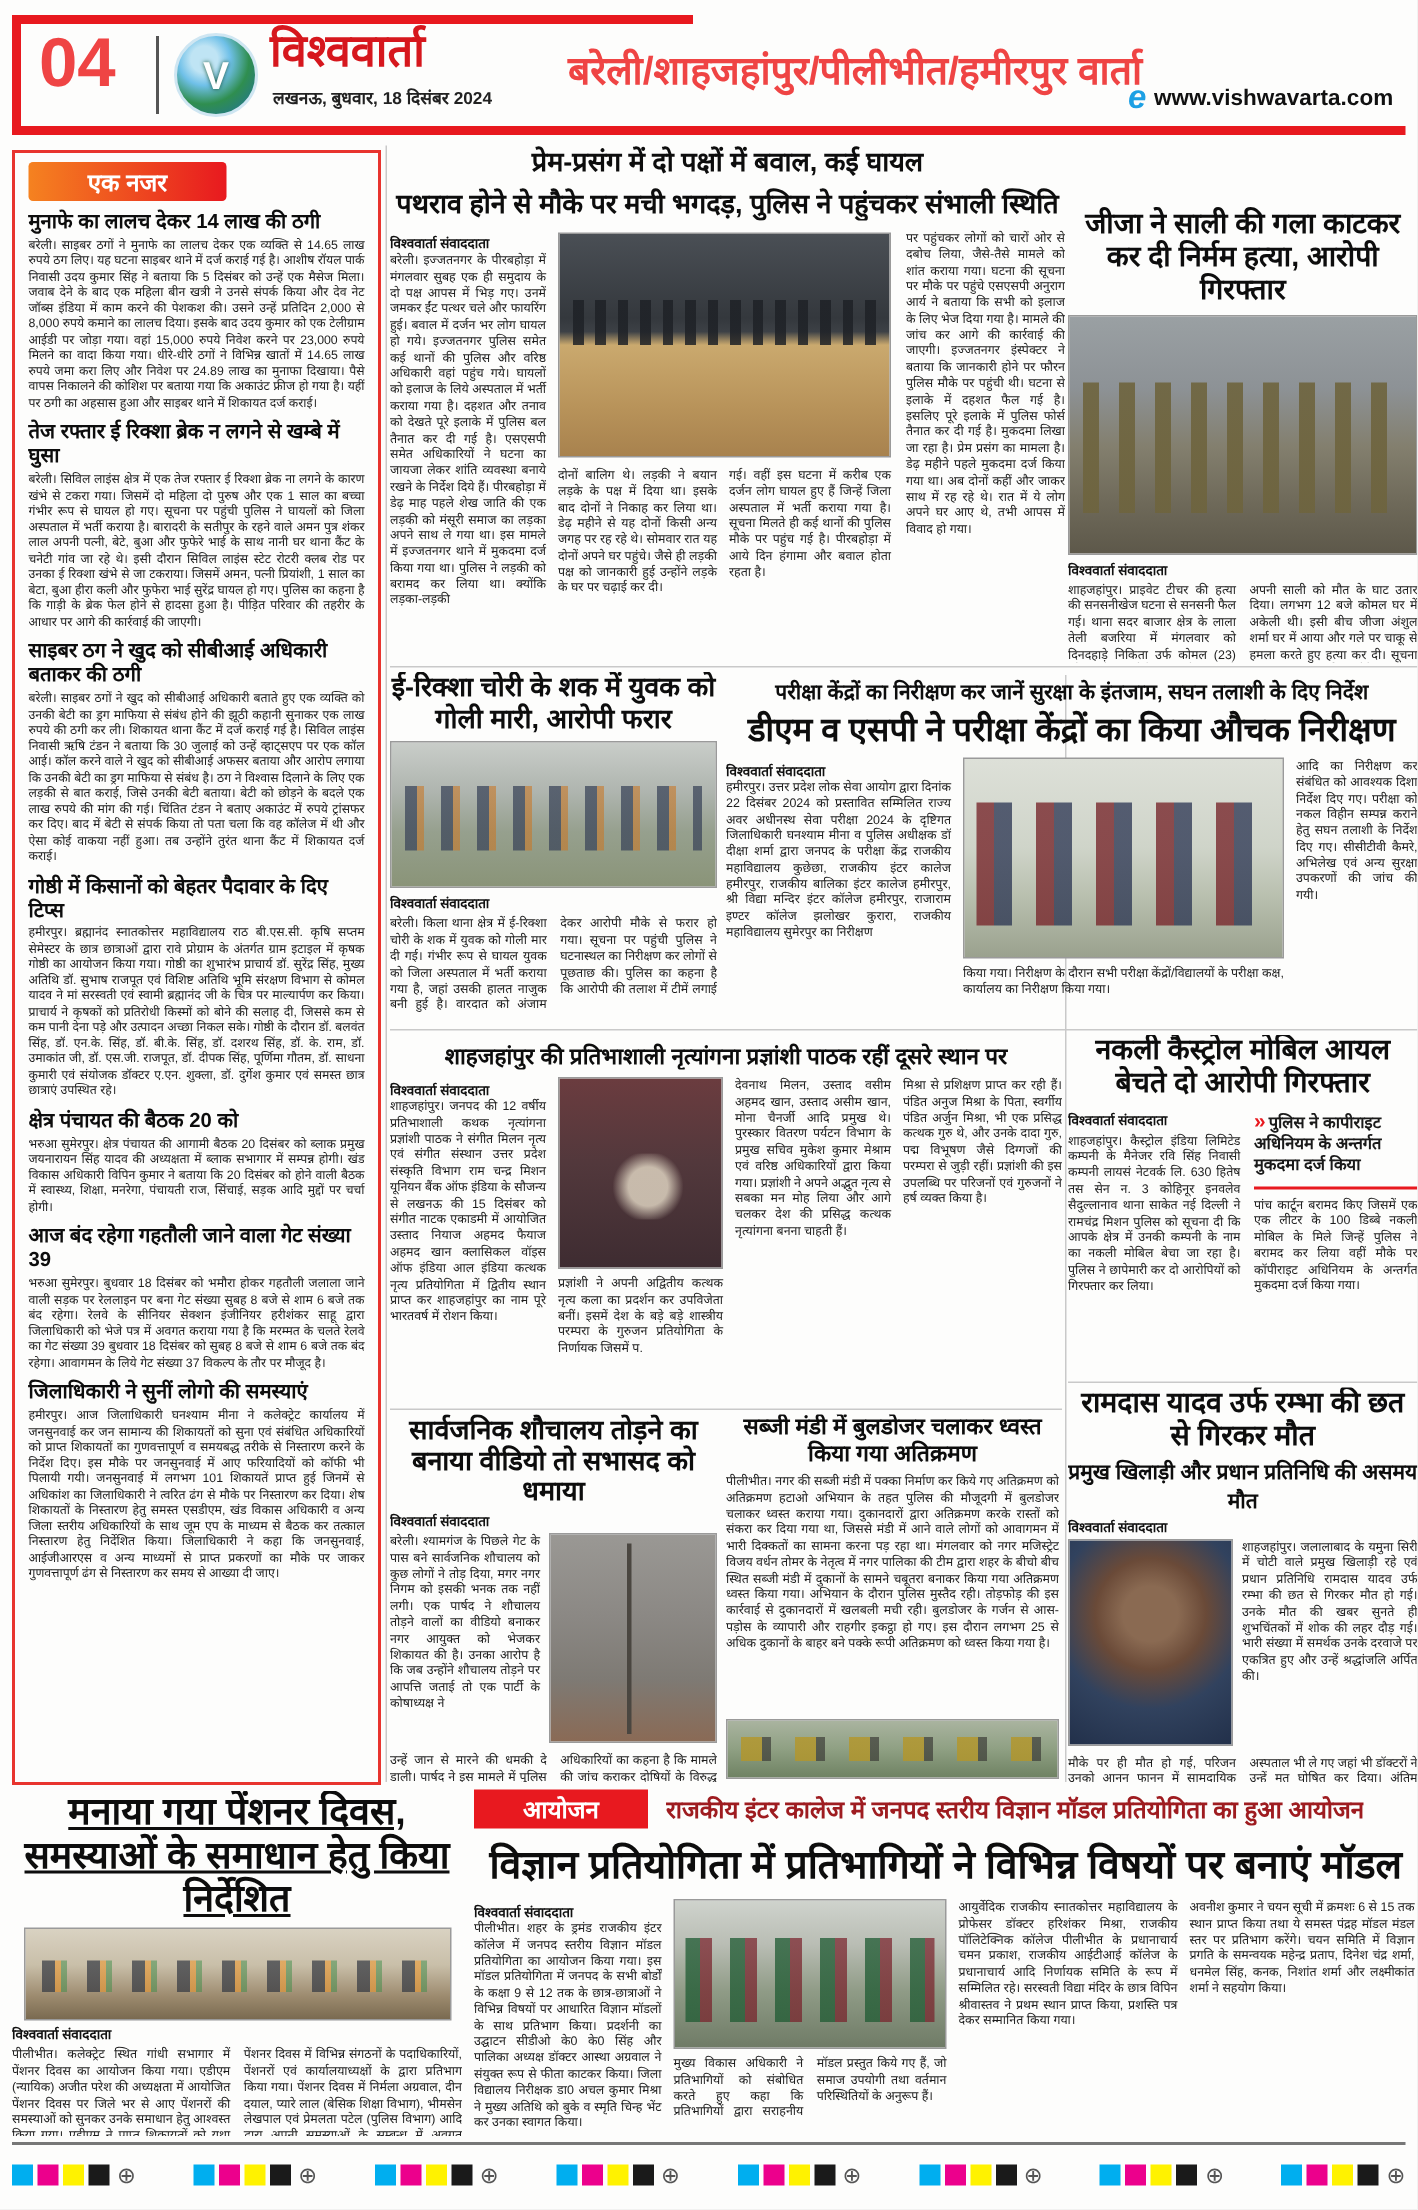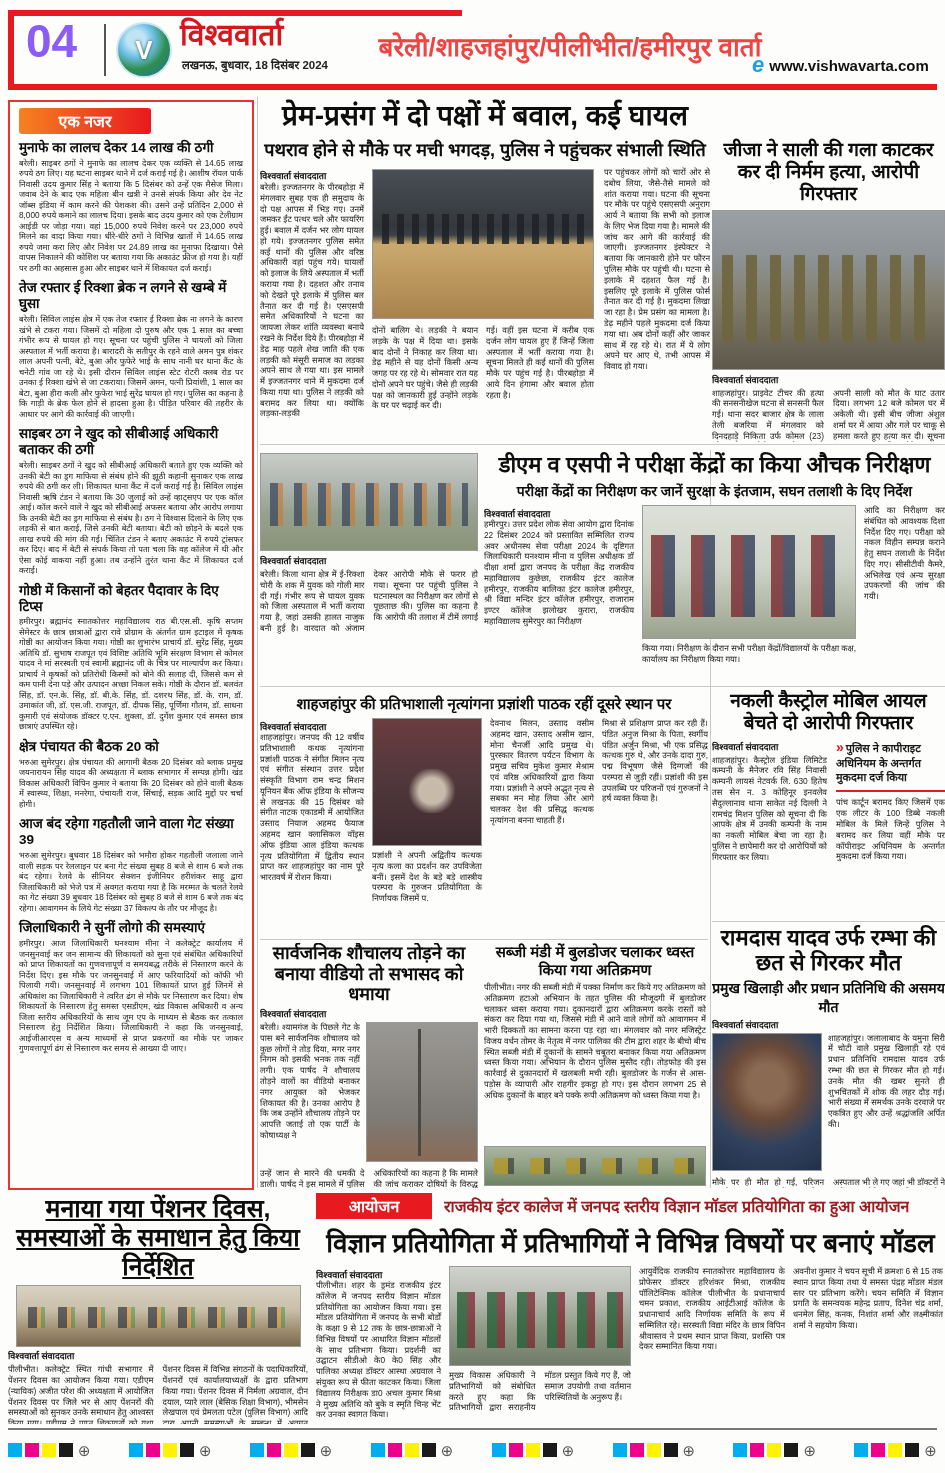--- a/index.html
+++ b/index.html
@@ -2,21 +2,21 @@
 <html><head>
 <meta charset="utf-8">
 <style>
   html,body{margin:0;padding:0;background:#e9e9e9;}
   .page{position:relative;width:945px;height:1473px;background:#fdfdfc;margin:0 auto;
         font-family:"Liberation Sans","DejaVu Sans",sans-serif;color:#1a1a1a;overflow:hidden;}
   .abs{position:absolute;}
   
   .hdr-frame{left:8px;top:10px;width:448px;height:72px;border-left:6px solid #e8191f;border-top:6px solid #e8191f;}
   .hdr-rule{left:8px;top:84px;width:929px;height:6px;background:#e8191f;}
-  .page-num{left:26px;top:18px;font-size:46px;font-weight:bold;color:#8b5cf6;line-height:1;}
+  .page-num{left:26px;top:18px;font-size:46px;font-weight:bold;color:#ef4444;line-height:1;}
   .pn-div{left:104px;top:24px;width:2px;height:52px;background:#555;}
   .logo{left:116px;top:22px;width:52px;height:52px;border-radius:50%;
         background:radial-gradient(circle at 35% 30%,#bfe4f4 0 18%,#6fc0e8 35%,#2f8e4f 60%,#1f6ea8 100%);
         border:2px solid #cfe6f2;display:flex;align-items:center;justify-content:center;
         color:#fff;font-weight:bold;font-size:26px;text-shadow:0 0 3px #14502e;}
   .brand{left:180px;top:20px;font-size:30px;font-weight:bold;color:#d6171d;line-height:1;}
   .edition{left:182px;top:57px;font-size:11.5px;font-weight:bold;color:#222;}
   .region{left:320px;top:28px;width:500px;text-align:center;font-size:26px;font-weight:bold;color:#ef4444;white-space:nowrap;overflow:hidden;}
   .website{left:752px;top:54px;display:flex;align-items:center;gap:5px;}
   .e-icon{font-size:22px;font-weight:bold;font-style:italic;color:#1da0e4;line-height:1;}
@@ -126,48 +126,49 @@
   </div>
 
   <div class="abs vrule" style="left:257px;top:97px;height:1091px;"></div>
   <div class="abs vrule" style="left:710px;top:450px;height:738px;"></div>
   <div class="abs hrule" style="left:260px;top:444px;width:685px;"></div>
   <div class="abs hrule" style="left:260px;top:686px;width:685px;"></div>
   <div class="abs hrule" style="left:260px;top:939px;width:448px;"></div>
   <div class="abs hrule" style="left:712px;top:921px;width:233px;"></div>
 
   <div class="art" style="left:260px;top:95px;width:450px;height:348px;">
-    <div class="h1line" style="font-size:28px;">प्रेम-प्रसंग में दो पक्षों में बवाल, कई घायल</div>
+    <div class="h1line" style="font-size:18px;">प्रेम-प्रसंग में दो पक्षों में बवाल, कई घायल</div>
     <div class="h1line" style="font-size:18px;margin-top:4px;">पथराव होने से मौके पर मची भगदड़, पुलिस ने पहुंचकर संभाली स्थिति</div>
     <div style="position:relative;height:250px;margin-top:6px;">
       <div class="abs byline" style="left:0;top:0;width:104px;">विश्ववार्ता संवाददाता</div>
       <div class="abs bd" style="left:0;top:15px;width:104px;height:235px;">बरेली। इज्जतनगर के पीरबहोड़ा में मंगलवार सुबह एक ही समुदाय के दो पक्ष आपस में भिड़ गए। उनमें जमकर ईंट पत्थर चले और फायरिंग हुई। बवाल में दर्जन भर लोग घायल हो गये। इज्जतनगर पुलिस समेत कई थानों की पुलिस और वरिष्ठ अधिकारी वहां पहुंच गये। घायलों को इलाज के लिये अस्पताल में भर्ती कराया गया है। दहशत और तनाव को देखते पूरे इलाके में पुलिस बल तैनात कर दी गई है। एसएसपी समेत अधिकारियों ने घटना का जायजा लेकर शांति व्यवस्था बनाये रखने के निर्देश दिये हैं। पीरबहोड़ा में डेढ़ माह पहले शेख जाति की एक लड़की को मंसूरी समाज का लड़का अपने साथ ले गया था। इस मामले में इज्जतनगर थाने में मुकदमा दर्ज किया गया था। पुलिस ने लड़की को बरामद कर लिया था। क्योंकि लड़का-लड़की</div>
       <div class="abs ph ph-street" style="left:112px;top:2px;width:222px;height:150px;"></div>
       <div class="abs bd" style="left:226px;top:158px;width:108px;height:92px;">गई। वहीं इस घटना में करीब एक दर्जन लोग घायल हुए हैं जिन्हें जिला अस्पताल में भर्ती कराया गया है। सूचना मिलते ही कई थानों की पुलिस मौके पर पहुंच गई है। पीरबहोड़ा में आये दिन हंगामा और बवाल होता रहता है।</div>
       <div class="abs bd" style="left:112px;top:158px;width:106px;height:92px;">दोनों बालिग थे। लड़की ने बयान लड़के के पक्ष में दिया था। इसके बाद दोनों ने निकाह कर लिया था। डेढ़ महीने से यह दोनों किसी अन्य जगह पर रह रहे थे। सोमवार रात यह दोनों अपने घर पहुंचे। जैसे ही लड़की पक्ष को जानकारी हुई उन्होंने लड़के के घर पर चढ़ाई कर दी।</div>
       <div class="abs bd" style="left:344px;top:0;width:106px;height:250px;">पर पहुंचकर लोगों को चारों ओर से दबोच लिया, जैसे-तैसे मामले को शांत कराया गया। घटना की सूचना पर मौके पर पहुंचे एसएसपी अनुराग आर्य ने बताया कि सभी को इलाज के लिए भेज दिया गया है। मामले की जांच कर आगे की कार्रवाई की जाएगी। इज्जतनगर इंस्पेक्टर ने बताया कि जानकारी होने पर फौरन पुलिस मौके पर पहुंची थी। घटना से इलाके में दहशत फैल गई है। इसलिए पूरे इलाके में पुलिस फोर्स तैनात कर दी गई है। मुकदमा लिखा जा रहा है। प्रेम प्रसंग का मामला है। डेढ़ महीने पहले मुकदमा दर्ज किया गया था। अब दोनों कहीं और जाकर साथ में रह रहे थे। रात में ये लोग अपने घर आए थे, तभी आपस में विवाद हो गया।</div>
     </div>
   </div>
 
   <div class="art" style="left:712px;top:95px;width:233px;height:347px;">
     <div class="hml" style="font-size:19px;line-height:1.15;margin-top:44px;">जीजा ने साली की गला काटकर कर दी निर्मम हत्या, आरोपी गिरफ्तार</div>
     <div class="ph ph-walk" style="width:233px;height:160px;margin:5px 0 3px;"></div>
     <div class="byline">विश्ववार्ता संवाददाता</div>
     <div class="bd cols2" style="height:120px;">शाहजहांपुर। प्राइवेट टीचर की हत्या की सनसनीखेज घटना से सनसनी फैल गई। थाना सदर बाजार क्षेत्र के लाला तेली बजरिया में मंगलवार को दिनदहाड़े निकिता उर्फ कोमल (23) को उसके बहनोई अंशुल ने चाकू से वार कर उसका गला काटकर हत्या कर दी। वह कोमल का विवाह अपने भाई से कराना चाहता था, लेकिन कोमल तैयार नहीं थी। इसी के चलते उसने अपनी साली को मौत के घाट उतार दिया। लगभग 12 बजे कोमल घर में अकेली थी। इसी बीच जीजा अंशुल शर्मा घर में आया और गले पर चाकू से हमला करते हुए हत्या कर दी। सूचना पर सदर बाजार पुलिस मौके पर पहुंच गई। पुलिस अधीक्षक राजेश एस. ने बताया कि 23 वर्षीय युवती की हत्या हुई है, आरोपी गिरफ्तार कर लिया गया है।</div>
   </div>
 
   <div class="art" style="left:260px;top:448px;width:218px;height:236px;">
+    <div class="hml" style="font-size:18px;line-height:1.15;">ई-रिक्शा चोरी के शक में युवक को गोली मारी, आरोपी फरार</div>
     <div class="ph ph-crowd" style="width:218px;height:98px;margin:5px 0 3px;"></div>
     <div class="byline">विश्ववार्ता संवाददाता</div>
     <div class="bd cols2" style="height:72px;">बरेली। किला थाना क्षेत्र में ई-रिक्शा चोरी के शक में युवक को गोली मार दी गई। गंभीर रूप से घायल युवक को जिला अस्पताल में भर्ती कराया गया है, जहां उसकी हालत नाजुक बनी हुई है। वारदात को अंजाम देकर आरोपी मौके से फरार हो गया। सूचना पर पहुंची पुलिस ने घटनास्थल का निरीक्षण कर लोगों से पूछताछ की। पुलिस का कहना है कि आरोपी की तलाश में टीमें लगाई गई हैं, जल्द ही गिरफ्तार कर लिया जाएगा।</div>
   </div>
 
   <div class="art" style="left:484px;top:448px;width:461px;height:236px;">
+    <div class="h1line" style="font-size:14px;margin-top:3px;">परीक्षा केंद्रों का निरीक्षण कर जानें सुरक्षा के इंतजाम, सघन तलाशी के दिए निर्देश</div>
     <div class="h1line" style="font-size:22px;">डीएम व एसपी ने परीक्षा केंद्रों का किया औचक निरीक्षण</div>
-    <div class="h1line" style="font-size:14px;margin-top:3px;">परीक्षा केंद्रों का निरीक्षण कर जानें सुरक्षा के इंतजाम, सघन तलाशी के दिए निर्देश</div>
     <div style="position:relative;height:180px;margin-top:5px;">
       <div class="abs byline" style="left:0;top:0;width:150px;">विश्ववार्ता संवाददाता</div>
       <div class="abs bd" style="left:0;top:14px;width:150px;height:166px;">हमीरपुर। उत्तर प्रदेश लोक सेवा आयोग द्वारा दिनांक 22 दिसंबर 2024 को प्रस्तावित सम्मिलित राज्य अवर अधीनस्थ सेवा परीक्षा 2024 के दृष्टिगत जिलाधिकारी घनश्याम मीना व पुलिस अधीक्षक डॉ दीक्षा शर्मा द्वारा जनपद के परीक्षा केंद्र राजकीय महाविद्यालय कुछेछा, राजकीय इंटर कालेज हमीरपुर, राजकीय बालिका इंटर कालेज हमीरपुर, श्री विद्या मन्दिर इंटर कॉलेज हमीरपुर, राजाराम इण्टर कॉलेज झलोखर कुरारा, राजकीय महाविद्यालय सुमेरपुर का निरीक्षण</div>
       <div class="abs ph ph-corridor" style="left:158px;top:0;width:214px;height:134px;"></div>
       <div class="abs bd" style="left:158px;top:138px;width:214px;height:40px;">किया गया। निरीक्षण के दौरान सभी परीक्षा केंद्रों/विद्यालयों के परीक्षा कक्ष, कार्यालय का निरीक्षण किया गया।</div>
       <div class="abs bd" style="left:380px;top:0;width:81px;height:180px;">आदि का निरीक्षण कर संबंधित को आवश्यक दिशा निर्देश दिए गए। परीक्षा को नकल विहीन सम्पन्न कराने हेतु सघन तलाशी के निर्देश दिए गए। सीसीटीवी कैमरे, अभिलेख एवं अन्य सुरक्षा उपकरणों की जांच की गयी।</div>
     </div>
   </div>
 
   <div class="art" style="left:260px;top:690px;width:448px;height:246px;">
@@ -206,21 +207,21 @@
     <div class="bd cols2" style="height:52px;margin-top:4px;">उन्हें जान से मारने की धमकी दे डाली। पार्षद ने इस मामले में पुलिस से भी शिकायत कर कार्रवाई की मांग की है। नगर निगम के अधिकारियों का कहना है कि मामले की जांच कराकर दोषियों के विरुद्ध कार्रवाई की जाएगी।</div>
   </div>
 
   <div class="art" style="left:484px;top:943px;width:222px;height:245px;">
     <div class="hml" style="font-size:15px;line-height:1.2;">सब्जी मंडी में बुलडोजर चलाकर ध्वस्त किया गया अतिक्रमण</div>
     <div class="bd" style="height:160px;margin-top:3px;overflow:hidden;">पीलीभीत। नगर की सब्जी मंडी में पक्का निर्माण कर किये गए अतिक्रमण को अतिक्रमण हटाओ अभियान के तहत पुलिस की मौजूदगी में बुलडोजर चलाकर ध्वस्त कराया गया। दुकानदारों द्वारा अतिक्रमण करके रास्तों को संकरा कर दिया गया था, जिससे मंडी में आने वाले लोगों को आवागमन में भारी दिक्कतों का सामना करना पड़ रहा था। मंगलवार को नगर मजिस्ट्रेट विजय वर्धन तोमर के नेतृत्व में नगर पालिका की टीम द्वारा शहर के बीचो बीच स्थित सब्जी मंडी में दुकानों के सामने चबूतरा बनाकर किया गया अतिक्रमण ध्वस्त किया गया। अभियान के दौरान पुलिस मुस्तैद रही। तोड़फोड़ की इस कार्रवाई से दुकानदारों में खलबली मची रही। बुलडोजर के गर्जन से आस-पड़ोस के व्यापारी और राहगीर इकट्ठा हो गए। इस दौरान लगभग 25 से अधिक दुकानों के बाहर बने पक्के रूपी अतिक्रमण को ध्वस्त किया गया है।</div>
     <div class="ph ph-dozer" style="width:222px;height:40px;margin-top:4px;"></div>
   </div>
 
   <div class="art" style="left:712px;top:925px;width:233px;height:263px;">
-    <div class="hml" style="font-size:22px;line-height:1.15;">रामदास यादव उर्फ रम्भा की छत से गिरकर मौत</div>
+    <div class="hml" style="font-size:19px;line-height:1.15;">रामदास यादव उर्फ रम्भा की छत से गिरकर मौत</div>
     <div class="hml" style="font-size:14px;margin-top:2px;">प्रमुख खिलाड़ी और प्रधान प्रतिनिधि की असमय मौत</div>
     <div class="byline">विश्ववार्ता संवाददाता</div>
     <div style="position:relative;height:140px;">
       <div class="abs ph ph-portrait" style="left:0;top:0;width:110px;height:138px;"></div>
       <div class="abs bd" style="left:116px;top:0;width:117px;height:140px;">शाहजहांपुर। जलालाबाद के यमुना सिरी में चोटी वाले प्रमुख खिलाड़ी रहे एवं प्रधान प्रतिनिधि रामदास यादव उर्फ रम्भा की छत से गिरकर मौत हो गई। उनके मौत की खबर सुनते ही शुभचिंतकों में शोक की लहर दौड़ गई। भारी संख्या में समर्थक उनके दरवाजे पर एकत्रित हुए और उन्हें श्रद्धांजलि अर्पित की।</div>
     </div>
     <div class="bd cols2" style="height:58px;margin-top:4px;">मौके पर ही मौत हो गई, परिजन उनको आनन फानन में सामुदायिक स्वास्थ्य केंद्र जलालाबाद लेकर गए जहां डॉक्टरों ने मृत घोषित कर दिया। इसके बाद वह शाहजहांपुर और बरेली अस्पताल भी ले गए जहां भी डॉक्टरों ने उन्हें मृत घोषित कर दिया। अंतिम संस्कार वाई घाट पर किया जाएगा, यह जानकारी मंगलवार दिन के 11:00 बजे परिजनों ने दी।</div>
   </div>
 
   <div class="art" style="left:8px;top:1194px;width:300px;height:230px;">

